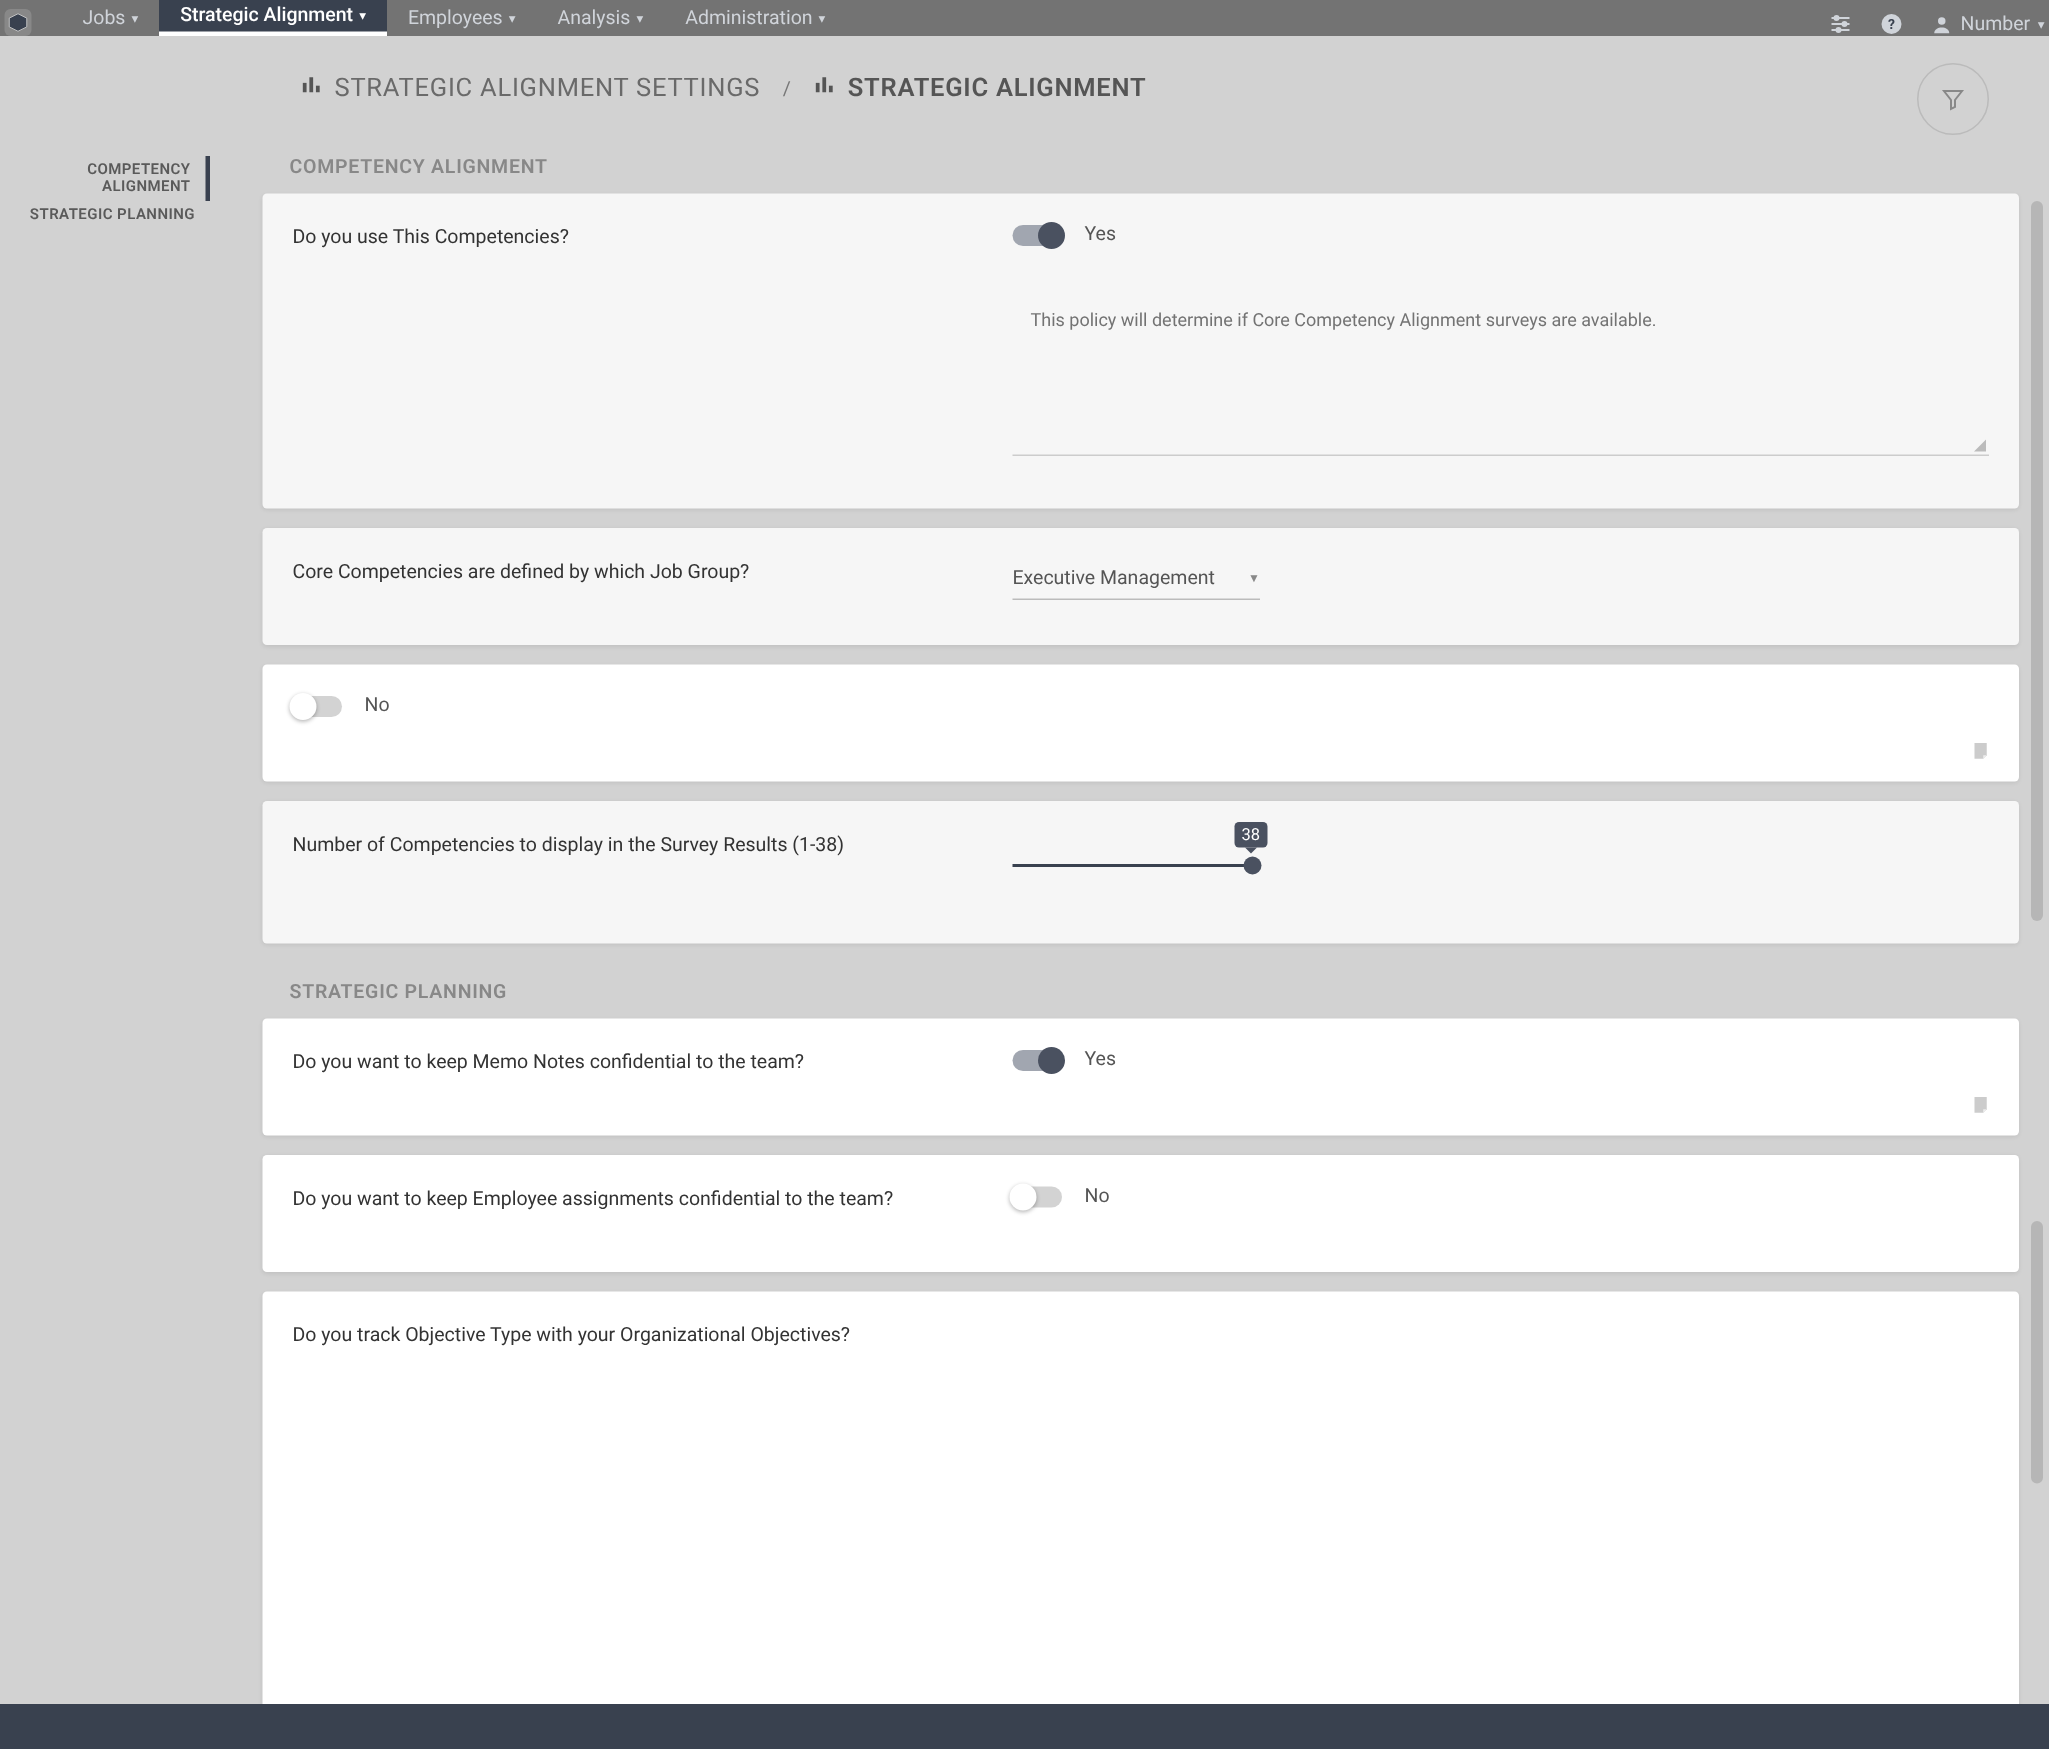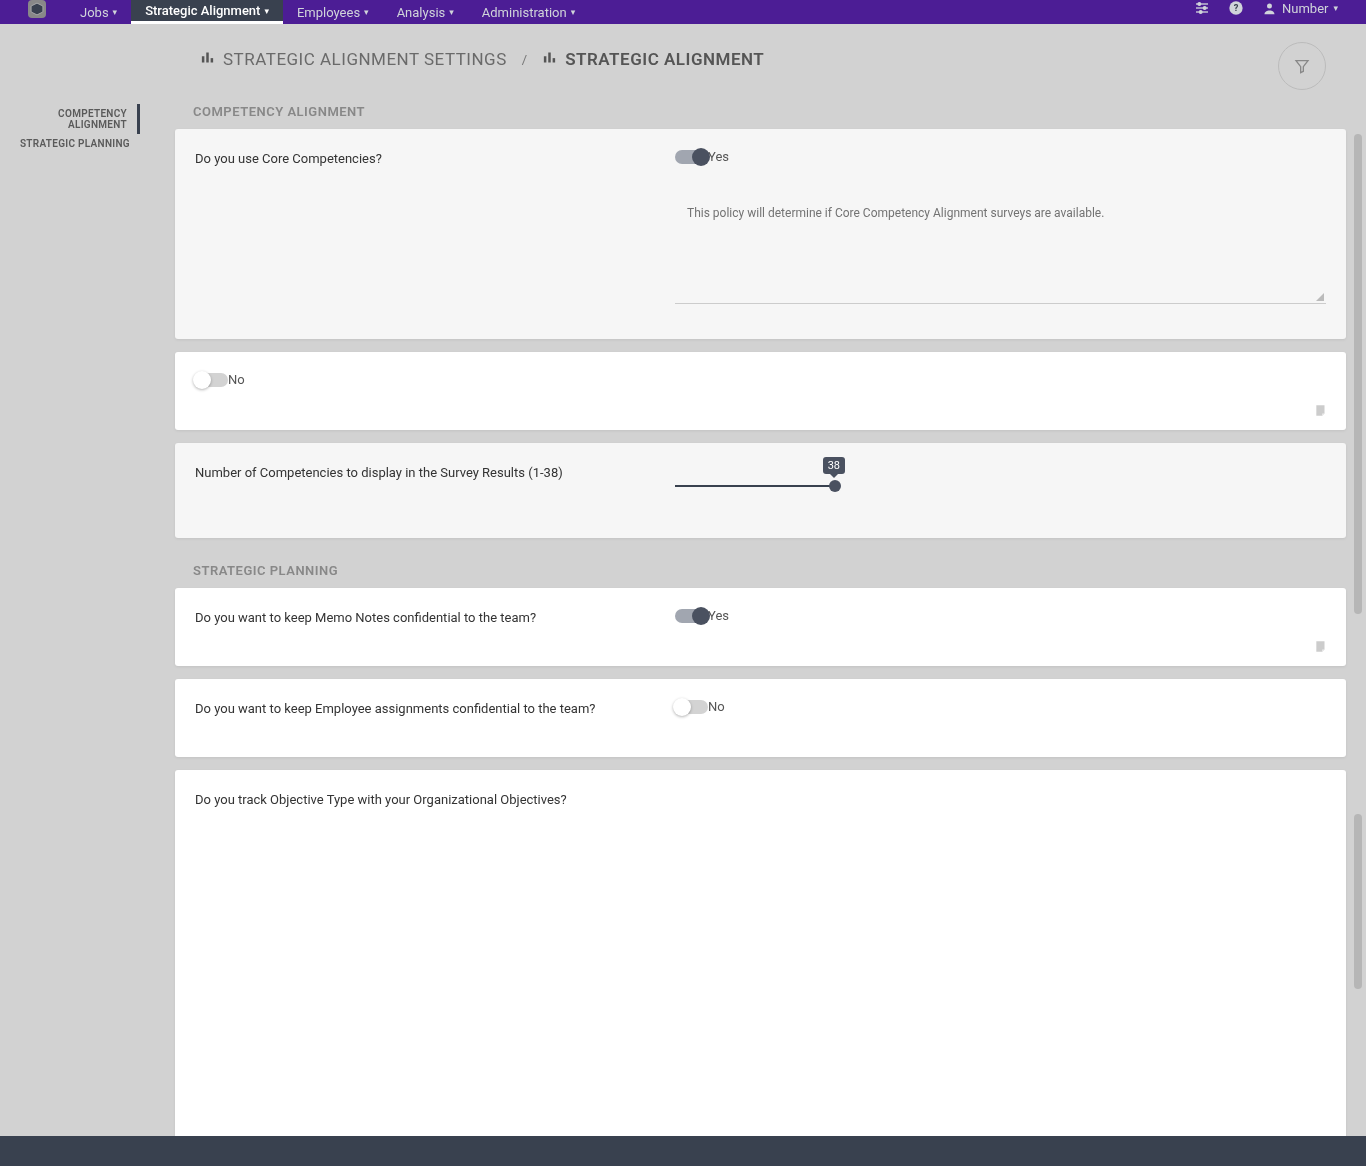--- a/index.html
+++ b/index.html
@@ -1,17 +1,17 @@
 <!DOCTYPE html>
 <html><head>
 <meta charset="utf-8">
 <style>
 * { box-sizing: border-box; margin: 0; padding: 0; }
 body { font-family: -apple-system, BlinkMacSystemFont, "Segoe UI", Roboto, Arial, sans-serif; background: #d2d2d2; color: #333; font-size: 13px; width: 1366px; height: 1166px; overflow: hidden; }
-.topbar { background: #4c1d95; height: 24px; display: flex; align-items: flex-start; padding: 0 28px; color: #bbb; }
+.topbar { background: #737373; height: 24px; display: flex; align-items: flex-end; padding: 0 3px; color: #bbb; }
 .logo { width: 18px; height: 18px; border-radius: 4px; background: #888; margin-right: 20px; display: flex; align-items: center; justify-content: center; }
 .logo svg { width: 14px; height: 14px; }
 .nav { display: flex; gap: 0; height: 24px; align-items: stretch; }
 .nav-item { display: flex; align-items: center; padding: 0 14px; color: #d0d4da; font-size: 13px; cursor: pointer; }
 .nav-item.active { background: #39414f; border-bottom: 3px solid #fff; color: #fff; font-weight: 500; }
 .nav-item .chev { margin-left: 4px; font-size: 9px; }
 .topbar-right { margin-left: auto; display: flex; align-items: center; gap: 18px; color: #d0d4da; }
 .topbar-right .iconbtn { cursor: pointer; display: flex; align-items: center; }
 .user { display: flex; align-items: center; gap: 5px; }
 .user svg { width: 15px; height: 15px; }
@@ -32,21 +32,21 @@
 .filter-btn svg { width: 16px; height: 16px; stroke: #888; }
 
 .section-title { font-size: 13px; font-weight: 600; letter-spacing: 0.5px; color: #888; margin-bottom: 10px; padding-left: 18px; }
 
 .card { background: #fff; border-radius: 3px; box-shadow: 0 1px 3px rgba(0,0,0,0.08); margin-bottom: 13px; padding: 20px 20px 20px 20px; display: flex; position: relative; }
 .card.tall { min-height: 210px; background: #f6f6f6; }
 .card.grey { background: #f6f6f6; }
 .card .q { flex: 0 0 480px; font-size: 13px; color: #333; padding-top: 2px; }
 .card .ctrl { flex: 1; display: flex; flex-direction: column; }
 
-.toggle-row { display: flex; align-items: center; }
+.toggle-row { display: flex; align-items: center; gap: 15px; }
 .toggle { width: 33px; height: 14px; border-radius: 8px; position: relative; cursor: pointer; }
 .toggle.on { background: #a1a6b0; }
 .toggle.off { background: #d3d3d3; }
 .toggle .knob { position: absolute; width: 18px; height: 18px; border-radius: 50%; top: -2px; }
 .toggle.on .knob { right: -2px; background: #4a5160; }
 .toggle.off .knob { left: -2px; background: #fff; box-shadow: 0 1px 3px rgba(0,0,0,0.3); }
 .toggle-label { font-size: 13px; color: #555; }
 
 .desc-box { margin-top: 30px; border-bottom: 1px solid #ccc; padding: 12px 12px 60px 12px; font-size: 12px; color: #737373; position: relative; min-height: 110px; resize: both; }
 .desc-box::after { content: ''; position: absolute; right: 2px; bottom: 2px; width: 0; height: 0; border-style: solid; border-width: 0 0 8px 8px; border-color: transparent transparent #bbb transparent; }
@@ -160,32 +160,41 @@
               <rect x="10" y="4" width="4" height="16"></rect>
               <rect x="17" y="13" width="4" height="7"></rect>
             </svg></span>
         <span>STRATEGIC ALIGNMENT</span>
       </div>
     </div>
 
     <div class="section-title">COMPETENCY ALIGNMENT</div>
 
     <div class="card tall">
-      <div class="q">Do you use Core Competencies?</div>
+      <div class="q">Do you use This Competencies?</div>
       <div class="ctrl">
         <div class="toggle-row">
           <div class="toggle on">
               <div class="knob"></div>
             </div>
           <span class="toggle-label">Yes</span>
         </div>
         <div class="desc-box">This policy will determine if Core Competency Alignment surveys are available.</div>
       </div>
     </div>
 
+    <div class="card grey" style="min-height:78px;">
+      <div class="q">Core Competencies are defined by which Job Group?</div>
+      <div class="ctrl">
+        <div class="select-row">
+          <span>Executive Management</span>
+          <span class="tri">▼</span>
+        </div>
+      </div>
+    </div>
 
     <div class="card" style="min-height:78px;">
       <div class="ctrl">
         <div class="toggle-row">
           <div class="toggle off">
               <div class="knob"></div>
             </div>
           <span class="toggle-label">No</span>
         </div>
       </div>

